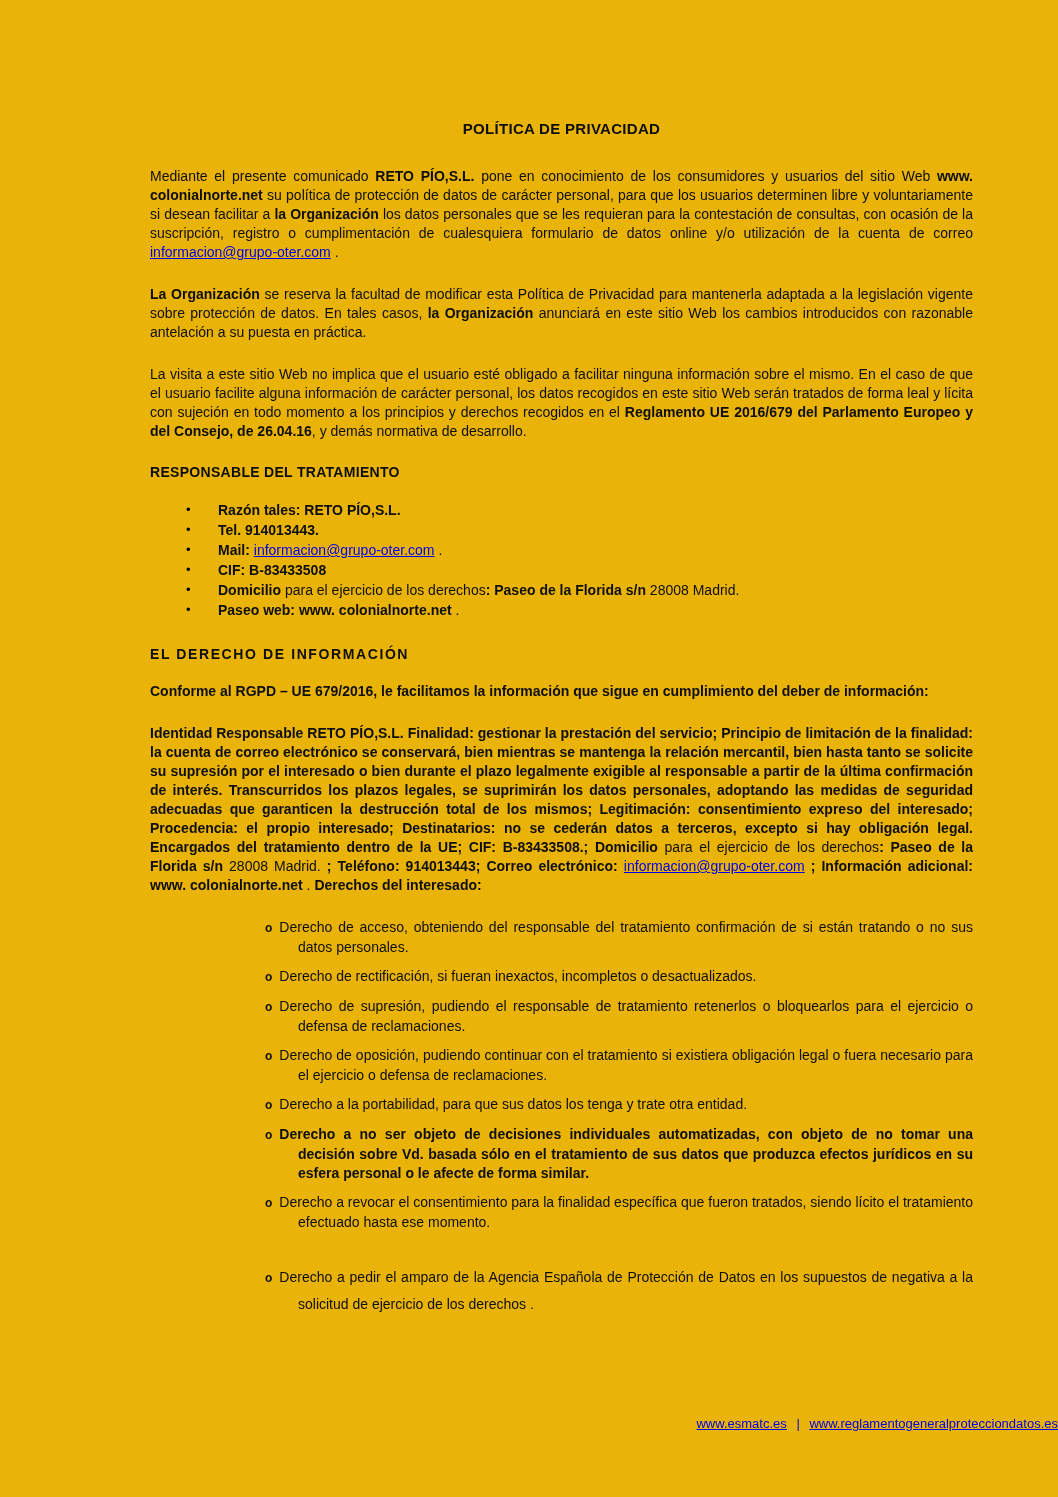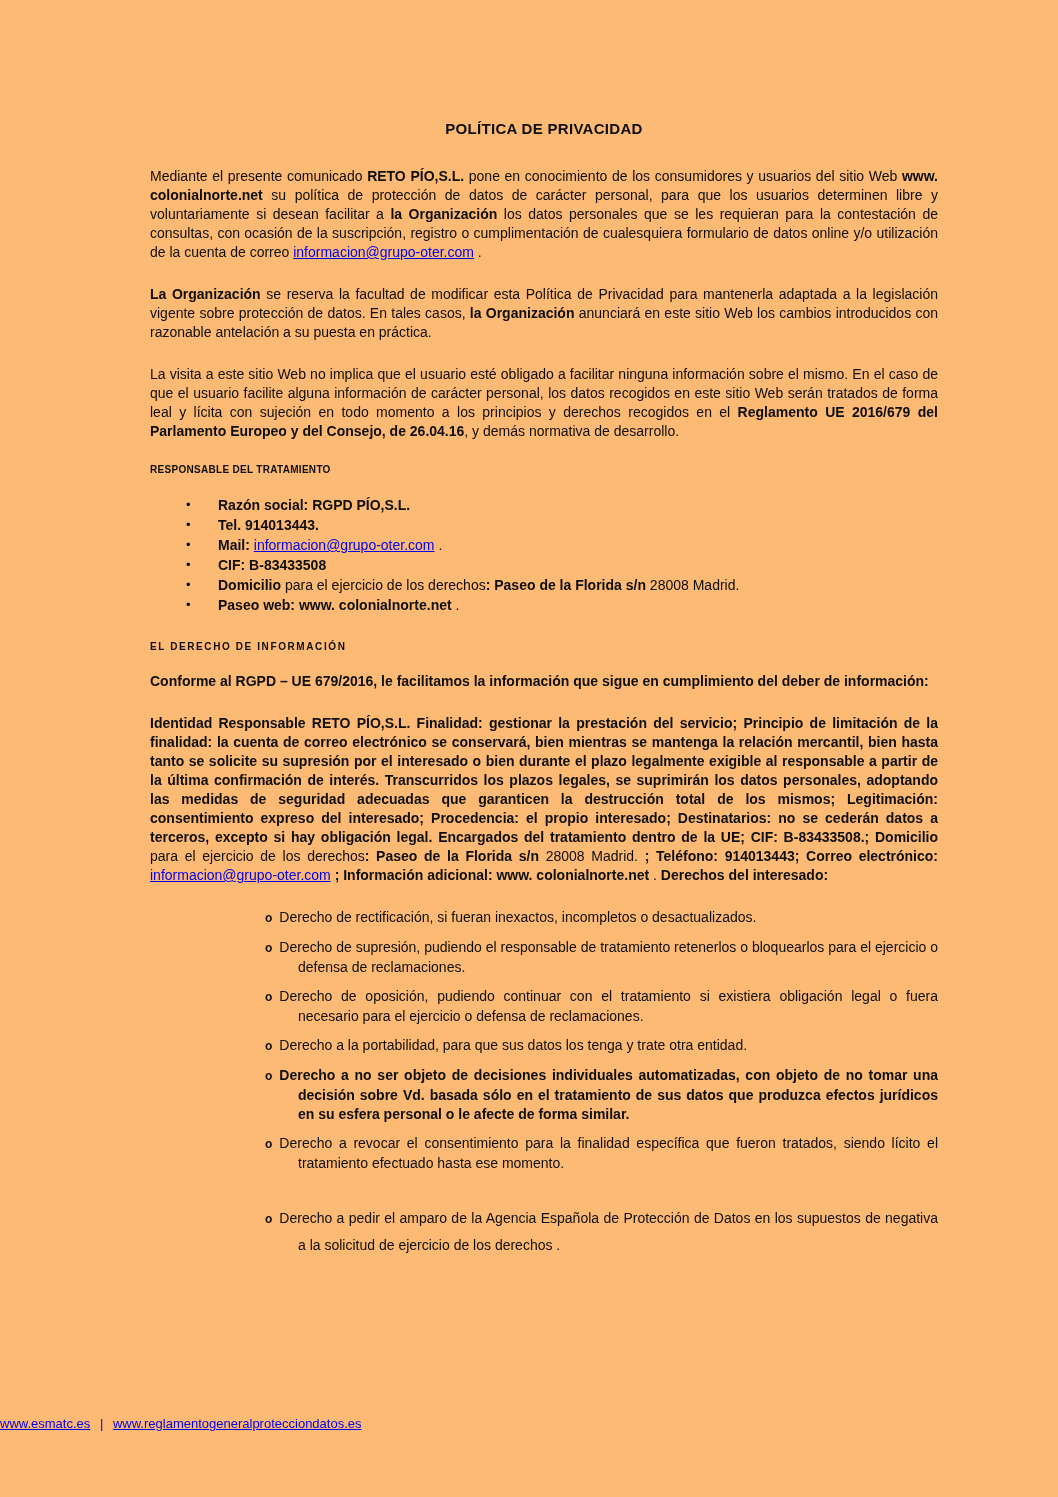--- a/index.html
+++ b/index.html
@@ -6,42 +6,42 @@
   html,body { background:#ffffff; }
   body {
     width:1058px; height:1497px;
     font-family:"Liberation Sans", sans-serif;
     color:#0e0e0e;
     position:relative;
     overflow:hidden;
   }
   .page {
     position:absolute; inset:0;
-    padding:120px 120px 0 150px;
-    background:#fdba74;
+    padding:120px 85px 0 150px;
+    background:#eab308;
   }
   h1.title {
     font-size:15px; font-weight:700;
     text-align:center; letter-spacing:0.3px;
     margin-bottom:30px;
   }
   .para {
     font-size:14px; line-height:19px;
     text-align:justify;
     margin-bottom:23px;
   }
   .b { font-weight:700; }
   .r { font-weight:400; }
   a.link {
     color:#0000ee; font-weight:400;
     text-decoration:underline;
     cursor:pointer;
   }
   h2.section-heading {
-    font-size:10px; font-weight:700;
+    font-size:14px; font-weight:700;
     margin:4px 0 20px 0;
     letter-spacing:0.3px;
   }
   h2.spaced { letter-spacing:1.6px; margin-top:26px; }
   ul.dot-list { list-style:none; margin:0 0 26px 0; }
   ul.dot-list li {
     position:relative;
     padding-left:68px;
     font-size:14px; line-height:20px;
   }
@@ -57,54 +57,55 @@
     text-align:justify;
     margin-bottom:10px;
   }
   .o-item .o-marker {
     font-weight:700; font-size:12px;
     padding-right:7px;
   }
   .o-item.extra-leading { line-height:26px;margin-top:32px; }
   .footer {
     position:absolute; left:0; right:0; top:1416px;
-    text-align:left;
+    text-align:right;
     font-size:13px; font-weight:700;
   }
   .footer .sep { color:#0000ee; font-weight:400; padding:0 6px; }
 </style>
 </head>
 <body>
 
 <div class="page">
   <h1 class="title">POLÍTICA DE PRIVACIDAD</h1>
 
   <div id="intro-section">
       <p class="para"><span class="r">Mediante el presente comunicado </span><span class="b">RETO PÍO,S.L.</span><span class="r"> pone en conocimiento de los consumidores y usuarios del sitio Web </span><span class="b">www. colonialnorte.net</span><span class="r">   su política de protección de datos de carácter personal, para que los usuarios determinen libre y voluntariamente si desean facilitar a </span><span class="b">la Organización</span><span class="r">  los datos personales que se les requieran para la contestación de consultas, con ocasión de la suscripción, registro o cumplimentación de cualesquiera formulario de datos online y/o utilización de la cuenta de correo </span><a class="link" href="#">informacion@grupo-oter.com</a><span class="r"> .</span></p>
       <p class="para"><span class="b">La Organización</span><span class="r"> se reserva la facultad de modificar esta Política de Privacidad para mantenerla adaptada a la legislación vigente sobre protección de datos. En tales casos, </span><span class="b">la Organización</span><span class="r"> anunciará en este sitio Web los cambios introducidos con razonable antelación a su puesta en práctica.</span></p>
       <p class="para"><span class="r">La visita a este sitio Web no implica que el usuario esté obligado a facilitar ninguna información sobre el mismo. En el caso de que el usuario facilite alguna información de carácter personal, los datos recogidos en este sitio Web serán tratados de forma leal y lícita con sujeción en todo momento a los principios y derechos recogidos en el </span><span class="b">Reglamento UE 2016/679 del Parlamento Europeo y del Consejo, de 26.04.16</span><span class="r">, y demás normativa de desarrollo.</span></p>
     </div>
 
   <h2 class="section-heading">RESPONSABLE DEL TRATAMIENTO</h2>
   <ul class="dot-list" id="responsable-list">
-      <li><span class="bullet">•</span><span class="b">Razón social: RGPD PÍO,S.L.</span></li>
+      <li><span class="bullet">•</span><span class="b">Razón tales: RETO PÍO,S.L.</span></li>
       <li><span class="bullet">•</span><span class="b">Tel. 914013443.</span></li>
       <li><span class="bullet">•</span><span class="b">Mail: </span><a class="link" href="#">informacion@grupo-oter.com</a><span class="r"> .</span></li>
       <li><span class="bullet">•</span><span class="b">CIF: B-83433508</span></li>
       <li><span class="bullet">•</span><span class="b">Domicilio</span><span class="r"> para el ejercicio de los derechos</span><span class="b">: </span><span class="b">Paseo de la Florida s/n </span><span class="r">28008 Madrid.</span></li>
       <li><span class="bullet">•</span><span class="b">Paseo web: www. colonialnorte.net</span><span class="r">   .</span></li>
     </ul>
 
   <h2 class="section-heading spaced">EL DERECHO DE INFORMACIÓN</h2>
   <div id="derecho-paragraphs">
       <p class="para"><span class="b">Conforme al RGPD – UE 679/2016, le facilitamos la información que sigue en cumplimiento del deber de información:</span></p>
       <p class="para"><span class="b">Identidad Responsable RETO PÍO,S.L. Finalidad: gestionar la prestación del servicio; Principio de limitación de la finalidad: la cuenta de correo electrónico se conservará, bien mientras se mantenga la relación mercantil, bien hasta tanto se solicite su supresión por el interesado o bien durante el plazo legalmente exigible al responsable a partir de la última confirmación de interés. Transcurridos los plazos legales, se suprimirán los datos personales, adoptando las medidas de seguridad adecuadas que garanticen la destrucción total de los mismos; Legitimación: consentimiento expreso del interesado; Procedencia: el propio interesado; Destinatarios: no se cederán datos a terceros, excepto si hay obligación legal. Encargados del tratamiento dentro de la UE; CIF: B-83433508.; Domicilio</span><span class="r"> para el ejercicio de los derechos</span><span class="b">: </span><span class="b">Paseo de la Florida s/n </span><span class="r">28008 Madrid. </span><span class="b"> ; Teléfono: 914013443; Correo electrónico: </span><a class="link" href="#">informacion@grupo-oter.com</a><span class="b"> ; </span><span class="b">Información adicional: www. colonialnorte.net</span><span class="r">   . </span><span class="b">Derechos del interesado:</span></p>
     </div>
 
   <div class="o-list" id="rights-list">
+      <div class="o-item"><span class="o-marker">o</span><span class="r">Derecho de acceso, obteniendo del responsable del tratamiento confirmación de si están tratando o no sus datos personales.</span></div>
       <div class="o-item"><span class="o-marker">o</span><span class="r">Derecho de rectificación, si fueran inexactos, incompletos o desactualizados.</span></div>
       <div class="o-item"><span class="o-marker">o</span><span class="r">Derecho de supresión, pudiendo el responsable de tratamiento retenerlos o bloquearlos para el ejercicio o defensa de reclamaciones.</span></div>
       <div class="o-item"><span class="o-marker">o</span><span class="r">Derecho de oposición, pudiendo continuar con el tratamiento si existiera obligación legal o fuera necesario para el ejercicio o defensa de reclamaciones.</span></div>
       <div class="o-item"><span class="o-marker">o</span><span class="r">Derecho a la portabilidad, para que sus datos los tenga y trate otra entidad.</span></div>
       <div class="o-item"><span class="o-marker">o</span><span class="b">Derecho a no ser objeto de decisiones individuales automatizadas, con objeto de no tomar una decisión sobre Vd. basada sólo en el tratamiento de sus datos que produzca efectos jurídicos en su esfera personal o le afecte de forma similar.</span></div>
       <div class="o-item"><span class="o-marker">o</span><span class="r">Derecho a revocar el consentimiento para la finalidad específica que fueron tratados, siendo lícito el tratamiento efectuado hasta ese momento.</span></div>
       <div class="o-item extra-leading"><span class="o-marker">o</span><span class="r">Derecho a pedir el amparo de la Agencia Española de Protección de Datos en los supuestos de negativa a la solicitud de ejercicio de los derechos .</span></div>
     </div>
 
   <div class="footer" id="footer"><a class="link" href="#">www.esmatc.es</a><span class="sep"> | </span><a class="link" href="#">www.reglamentogeneralprotecciondatos.es</a></div>

